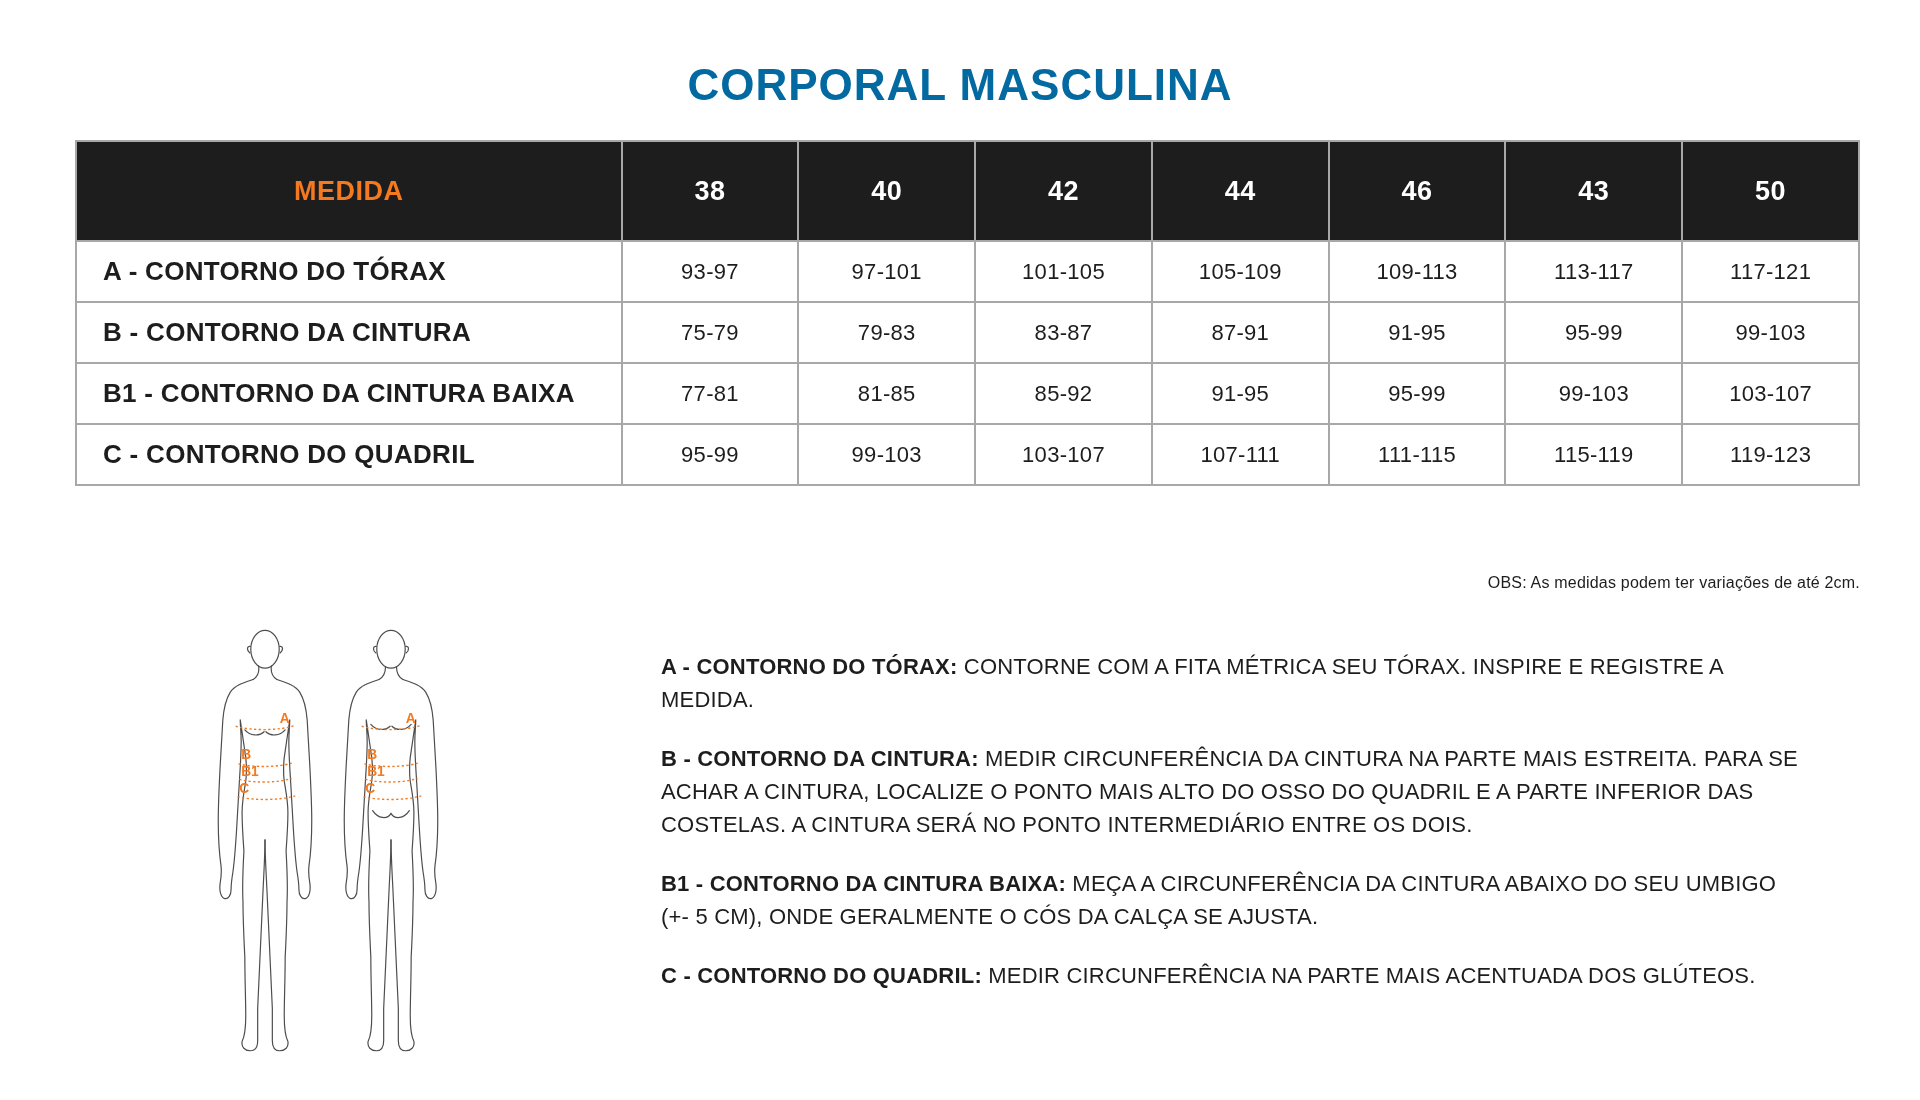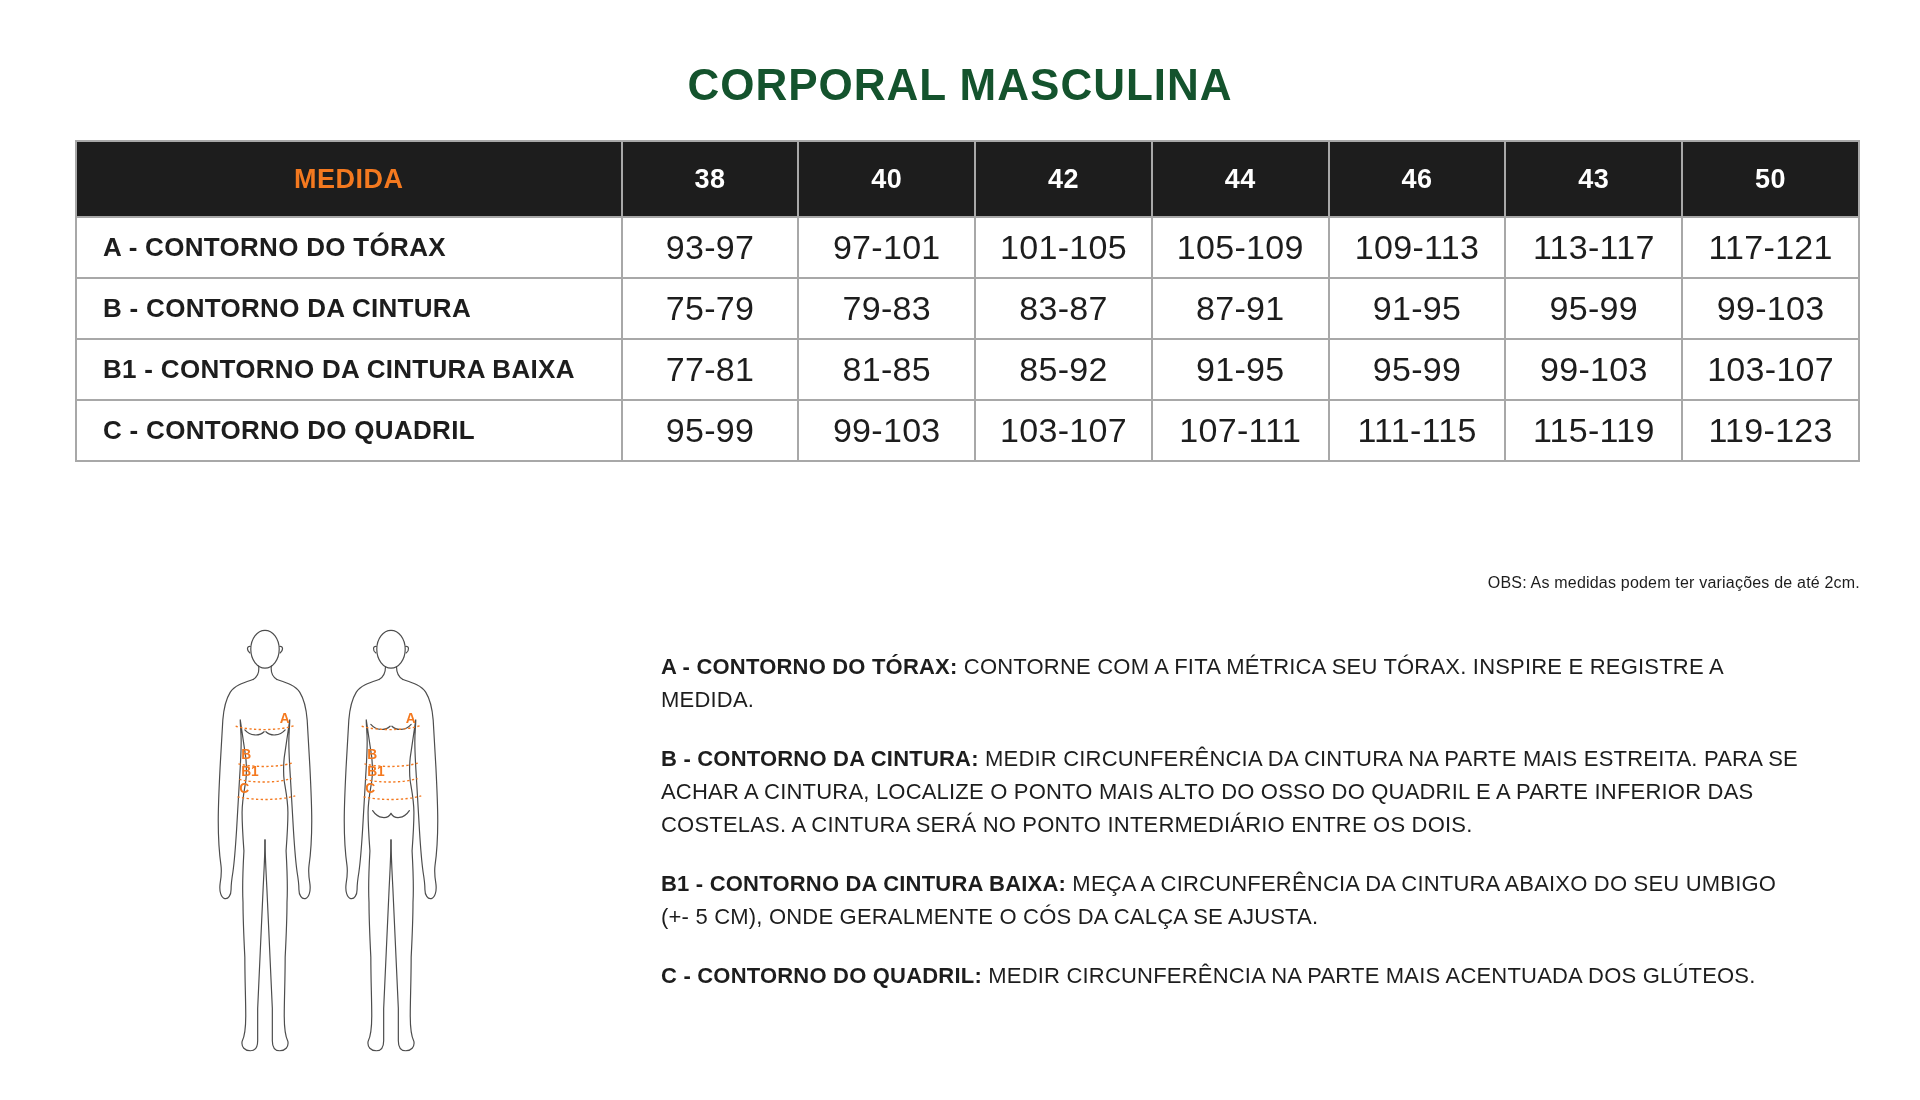--- a/index.html
+++ b/index.html
@@ -8,46 +8,46 @@
     width:1920px;height:1100px;
     background:#ffffff;
     font-family:"Liberation Sans", sans-serif;
     color:#1d1d1d;
     overflow:hidden;
   }
   .title{
     position:absolute;top:60px;left:0;width:1920px;
     text-align:center;
     font-size:44px;font-weight:700;letter-spacing:1px;
-    color:#14532d;
+    color:#0369a1;
   }
   table.size-table{
     position:absolute;top:140px;left:75px;
     width:1785px;
     border-collapse:collapse;table-layout:fixed;
     background:#ffffff;
   }
   table.size-table th, table.size-table td{
     border:2px solid #a8a8a8;
     vertical-align:middle;
   }
   table.size-table col.measure-col{width:30.6%;}
-  table.size-table thead tr{height:76px;}
+  table.size-table thead tr{height:100px;}
   table.size-table tbody tr{height:61px;}
   th.size-head{
     background:#1d1d1d;color:#ffffff;
     font-size:27px;font-weight:700;text-align:center;letter-spacing:0.5px;
   }
   th.measure-head{color:#f4791f;}
   td.row-label{
     font-weight:700;font-size:26px;text-align:left;
     padding-left:26px;letter-spacing:0.3px;color:#1d1d1d;
   }
   td.value{
-    text-align:center;font-size:34px;color:#1d1d1d;letter-spacing:0.3px;
+    text-align:center;font-size:22px;color:#1d1d1d;letter-spacing:0.3px;
   }
   .obs-note{
     position:absolute;top:574px;left:75px;width:1785px;
     text-align:right;font-size:16px;color:#1d1d1d;letter-spacing:0.2px;
   }
   .figures{
     position:absolute;left:210px;top:608px;
     display:flex;gap:16px;
   }
   .figures svg{display:block;}

